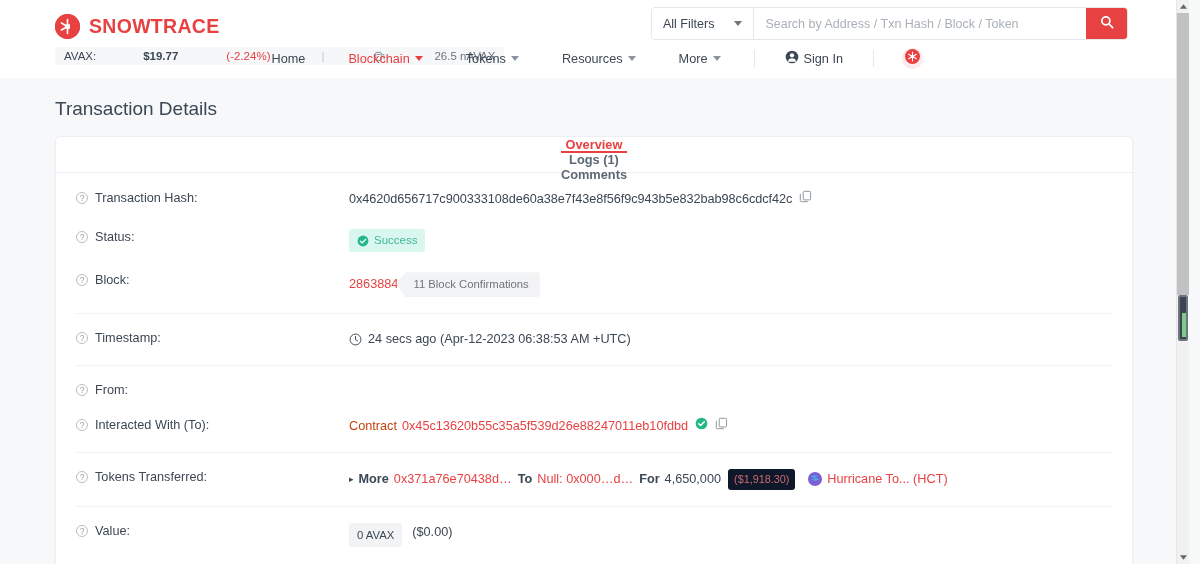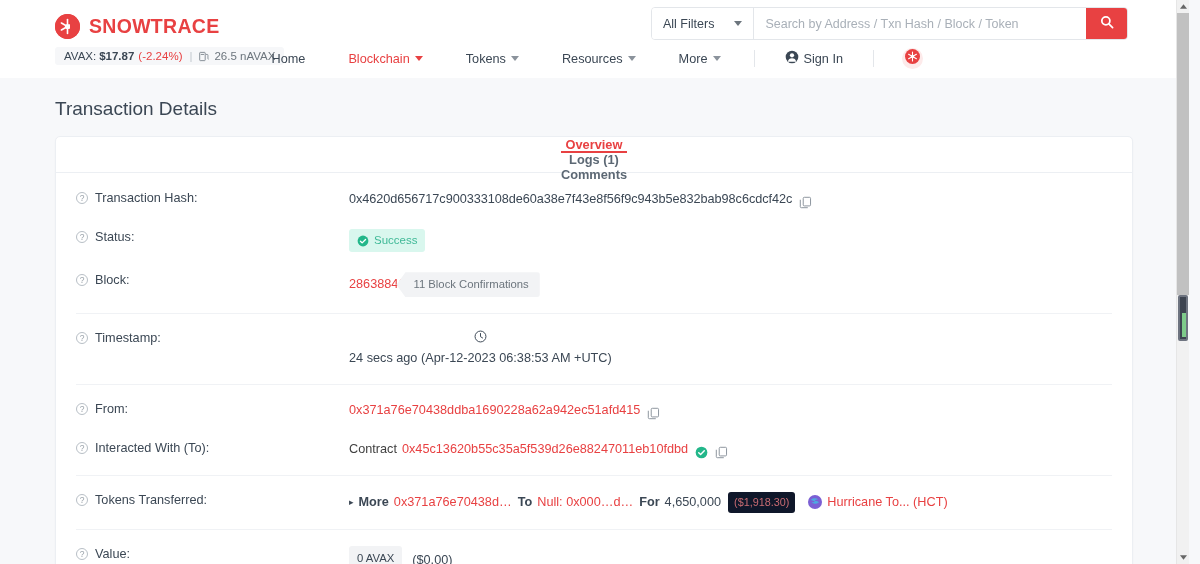--- a/index.html
+++ b/index.html
@@ -26,21 +26,21 @@
   .logo-mark svg { position: absolute; left: 0; top: 0; }
   .logo-text {
     font-size: 19.5px; font-weight: bold; color: #e84142;
     letter-spacing: 0.3px;
   }
 
   .price-bar {
     position: absolute; left: 55px; top: 47px;
     background: #f6f7f9; border-radius: 3px;
     padding: 3px 9px; display: flex; align-items: center;
-    font-size: 11.5px; color: #3b4754; white-space: nowrap;
+    font-size: 11.5px; color: #3b4754; white-space: nowrap; gap: 44px;
   }
   .price-bar .pb-label { color: #3b4754; }
   .price-bar .pb-val { color: #3b4754; font-weight: 600; margin-left: 3px;}
   .price-bar .pb-chg { color: #e84142; margin-left: 4px; }
   .price-bar .pb-sep { color: #c2c8cf; margin: 0 7px; }
   .price-bar .pb-gasicon { margin-right: 4px; display:inline-flex; align-items:center;}
   .price-bar .pb-gas { color: #6c757d; }
 
   
   .search-wrap {
@@ -124,21 +124,21 @@
     font-size: 12.7px; color: #3b4754; padding-top: 1px;
   }
   .qmark {
     width: 12px; height: 12px; border-radius: 50%;
     border: 1px solid #b8bfc6; color: #98a0a8;
     font-size: 8.5px; line-height: 10px; text-align: center;
     flex: none; font-family: "Liberation Sans", sans-serif;
   }
   .row-value {
     font-size: 12.7px; color: #3b4754; display: flex;
-    align-items: flex-end; flex-wrap: wrap; gap: 0; line-height: 1.5;
+    align-items: flex-start; flex-wrap: wrap; gap: 0; line-height: 1.5;
   }
   .divider { height: 1px; background: #f0f2f5; margin: 6px 20px; }
 
   .mono-hash { color: #3b4754; font-size: 12.7px; letter-spacing: -0.05px; }
   .lnk { color: #e84142; text-decoration: none; cursor: pointer; }
   .copy-ico { margin-left: 7px; cursor: pointer; display: inline-flex; align-items: center; vertical-align: middle;}
 
   .badge-success {
     display: inline-flex; align-items: center; gap: 5px;
     background: #d9f7ee; color: #3fb997; border-radius: 3px;
@@ -148,24 +148,24 @@
 
   .conf-wrap { display: inline-flex; align-items: center; }
   .conf-num { color: #e84142; font-size: 12.7px; cursor: pointer; }
   .conf-chip {
     background: #f2f3f5; color: #6c757d; font-size: 11.3px;
     padding: 4px 11px 4px 17px; border-radius: 3px;
     margin-left: -9px; position: relative;
     clip-path: polygon(9px 0, 100% 0, 100% 100%, 9px 100%, 0 50%);
   }
 
-  .ts-row { display: inline-flex; align-items: center; gap: 6px; flex-direction: column; }
+  .ts-row { display: inline-flex; align-items: center; gap: 6px; }
   .clock-ico { width: 13px; height: 13px; flex: none; }
 
-  .contract-pfx { color: #404040; margin-right: 5px; }
+  .contract-pfx { color: #c2410c; margin-right: 5px; }
   .verified-ico { width: 13px; height: 13px; margin-left: 7px; flex:none; }
 
   .tok-line { display: inline-flex; align-items: center; gap: 0; font-size: 12.7px; }
   .tok-arrow { color: #3b4754; font-size: 9px; margin-right: 5px; }
   .tok-b { font-weight: bold; color: #3b4754; }
   .tok-addr { color: #e84142; margin: 0 6px 0 5px; }
   .tok-amt { color: #3b4754; margin: 0 7px 0 5px; }
   .tok-usd {
     background: #0f172a; color: #c96b72; font-size: 10.8px;
     padding: 2px 6px; border-radius: 3px;
@@ -212,21 +212,21 @@
             </g>
             <circle cx="12.5" cy="12.5" r="2.6" fill="#ffffff"></circle>
             <path d="M15 5 L20 8 L20 17 L15 20 Z" fill="#e84142"></path>
           </svg>
         </div>
         <div class="logo-text">SNOWTRACE</div>
       </div>
 
       <div class="price-bar">
         <span class="pb-label">AVAX:</span>
-        <span class="pb-val">$17.87</span>
+        <span class="pb-val">$19.77</span>
         <span class="pb-chg">(-2.24%)</span>
         <span class="pb-sep">|</span>
         <span class="pb-gasicon">
           <svg width="11" height="11" viewBox="0 0 16 16" fill="#7a838c">
             <rect x="1" y="2" width="8" height="12" rx="1" fill="none" stroke="#7a838c" stroke-width="1.3"></rect>
             <line x1="2.6" y1="5" x2="7.4" y2="5" stroke="#7a838c" stroke-width="1.3"></line>
             <path d="M10 5 h2 a1 1 0 0 1 1 1 v5 a1 1 0 0 0 1 1" fill="none" stroke="#7a838c" stroke-width="1.2"></path>
           </svg>
         </span>
         <span class="pb-gas">26.5 nAVAX</span>
@@ -383,29 +383,20 @@
             </span>
           </div>
         </div>
 
         <div class="divider"></div>
 
         <div class="row">
           <div class="row-label">
             <span class="qmark">?</span>
             <span>From:</span>
-          </div>
-          <div class="row-value">
-            <span class="lnk">0x371a76e70438ddba1690228a62a942ec51afd415</span>
-            <span class="copy-ico">
-              <svg width="13" height="13" viewBox="0 0 16 16" fill="none" stroke="#8b939c" stroke-width="1.2">
-                <rect x="5.2" y="1.6" width="9" height="10.6" rx="1.3"></rect>
-                <path d="M10.8 14.4H2.9a1.3 1.3 0 0 1-1.3-1.3V4.6"></path>
-              </svg>
-            </span>
           </div>
         </div>
 
         <div class="row">
           <div class="row-label">
             <span class="qmark">?</span>
             <span>Interacted With (To):</span>
           </div>
           <div class="row-value">
             <span class="contract-pfx">Contract</span>

